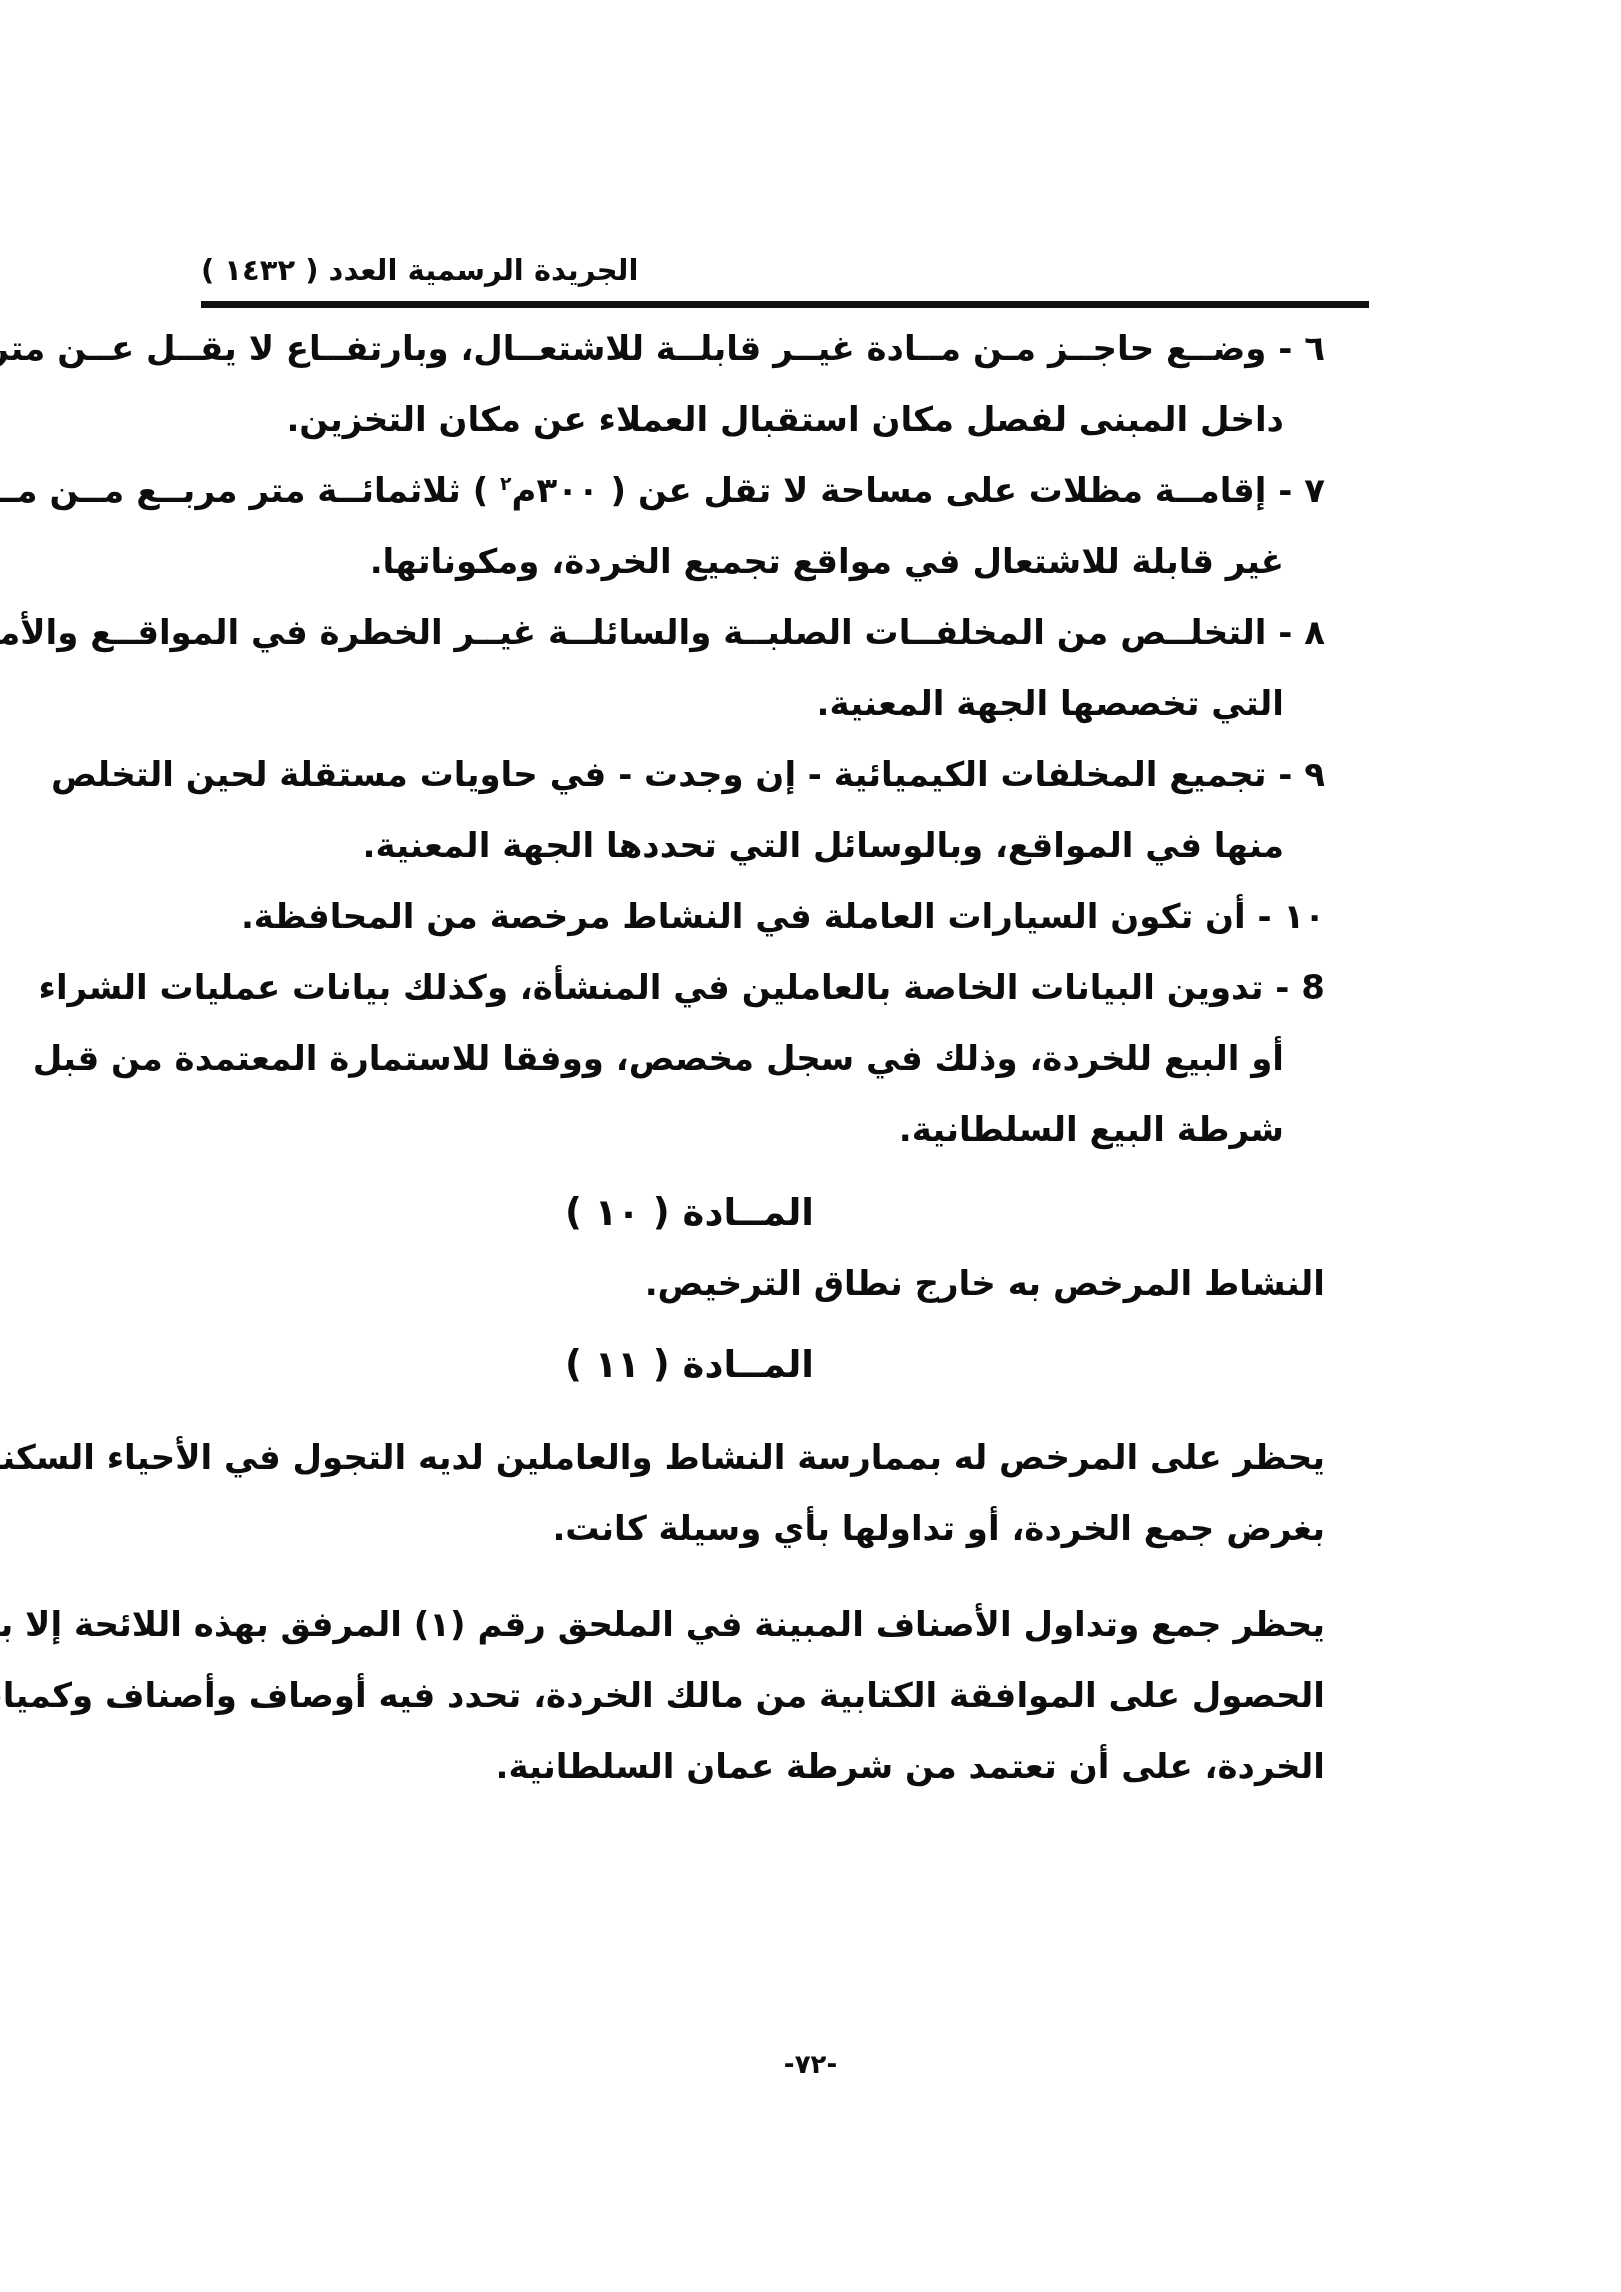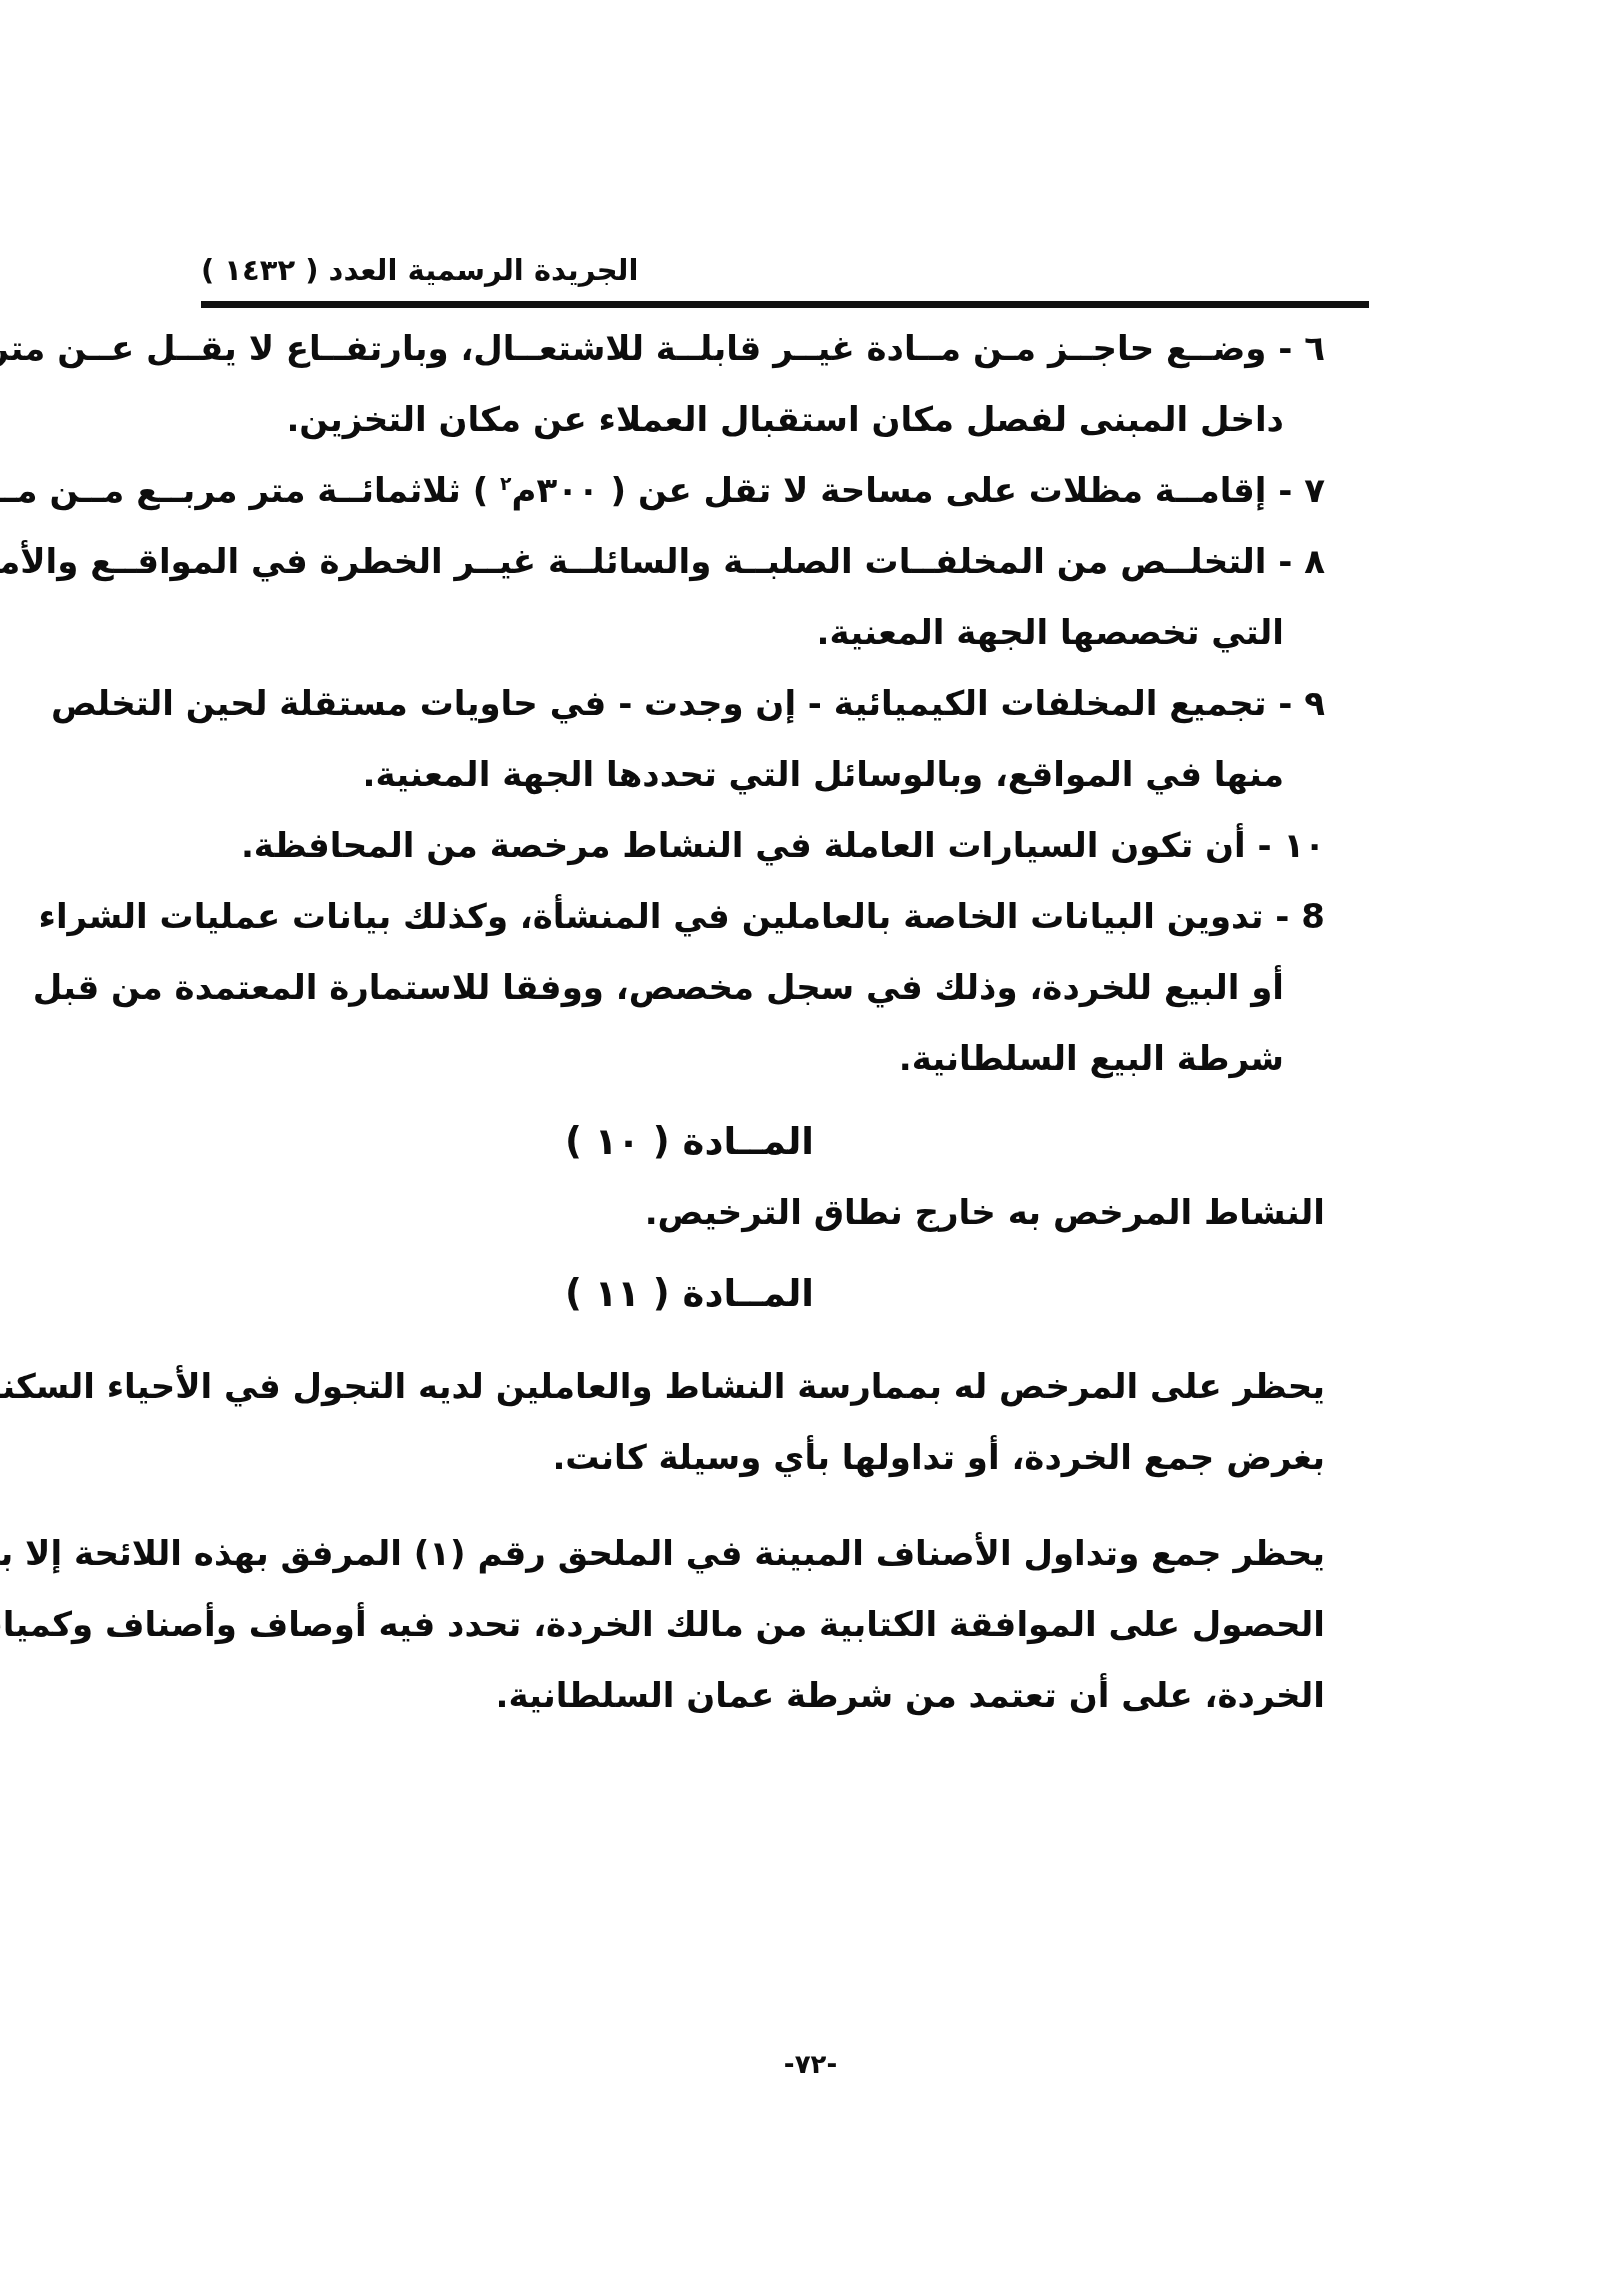--- a/index.html
+++ b/index.html
@@ -98,20 +98,21 @@
   <div class="masthead">الجريدة الرسمية العدد ( ١٤٣٢ )</div>
 
   <div class="rule"></div>
 
   <main class="content">
 
     <div class="ln just">٦ - وضــع حاجــز مـن مــادة غيــر قابلــة للاشتعــال، وبارتفــاع لا يقــل عــن متريــن،</div>
     <div class="ln cont">داخل المبنى لفصل مكان استقبال العملاء عن مكان التخزين.</div>
 
     <div class="ln just"><span>٧ - إقامــة مظلات على مساحة لا تقل عن ( ٣٠٠م</span><span class="sup">٢</span><span> ) ثلاثمائــة متر مربــع مــن مــواد</span></div>
+    <div class="ln cont">غير قابلة للاشتعال في مواقع تجميع الخردة، ومكوناتها.</div>
 
     <div class="ln just">٨ - التخلــص من المخلفــات الصلبــة والسائلــة غيــر الخطرة في المواقــع والأماكــن</div>
     <div class="ln cont">التي تخصصها الجهة المعنية.</div>
 
     <div class="ln just">٩ - تجميع المخلفات الكيميائية - إن وجدت - في حاويات مستقلة لحين التخلص</div>
     <div class="ln cont">منها في المواقع، وبالوسائل التي تحددها الجهة المعنية.</div>
 
     <div class="ln">١٠ - أن تكون السيارات العاملة في النشاط مرخصة من المحافظة.</div>
 
     <div class="ln just">8 - تدوين البيانات الخاصة بالعاملين في المنشأة، وكذلك بيانات عمليات الشراء</div>

